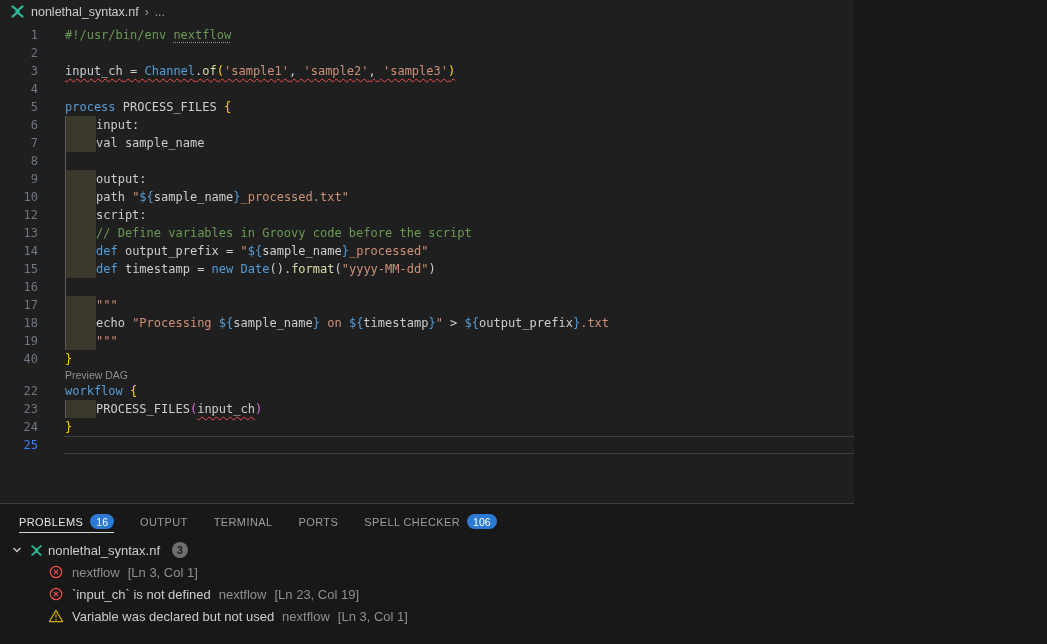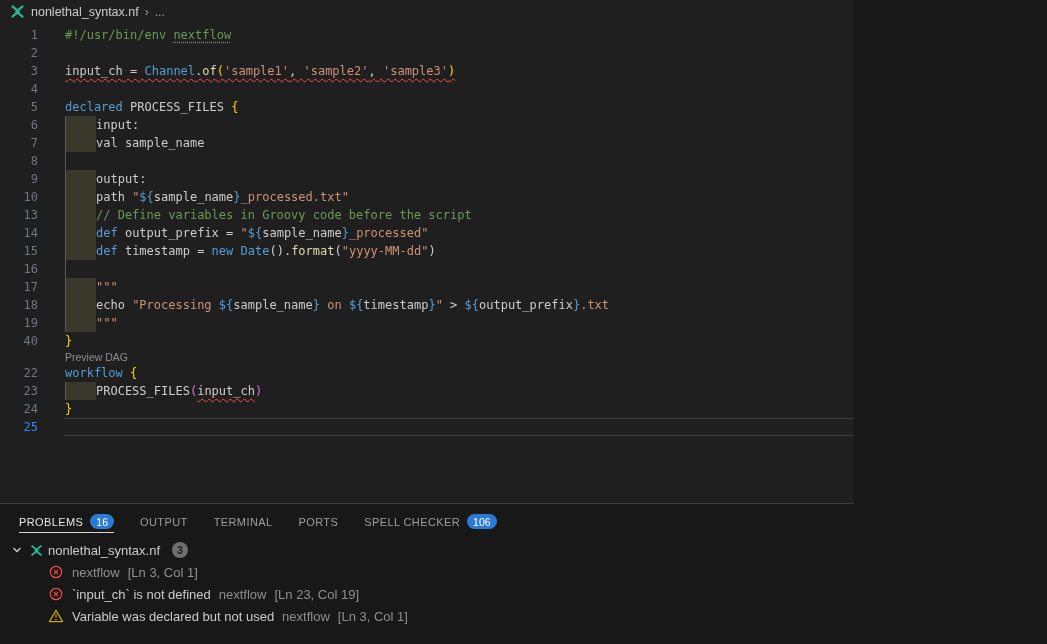--- a/index.html
+++ b/index.html
@@ -77,26 +77,27 @@
     <span>nonlethal_syntax.nf</span>
     <span class="sep">›</span>
     <span class="more">...</span>
   </div>
 
   <div id="code-area">
       <div class="line"><span class="ln">1</span><span class="ct"><span class="tk com">#!/usr/bin/env </span><span class="tk comdot">nextflow</span></span></div>
       <div class="line"><span class="ln">2</span><span class="ct"></span></div>
       <div class="line"><span class="ln">3</span><span class="ct"><span class="sq"><span class="tk txt">input_ch</span><span class="tk txt"> = </span><span class="tk kw">Channel</span><span class="tk txt">.</span><span class="tk fn">of</span><span class="tk b1">(</span><span class="tk str">'sample1'</span><span class="tk txt">, </span><span class="tk str">'sample2'</span><span class="tk txt">, </span><span class="tk str">'sample3'</span><span class="tk b1">)</span></span></span></div>
       <div class="line"><span class="ln">4</span><span class="ct"></span></div>
-      <div class="line"><span class="ln">5</span><span class="ct"><span class="tk kw">declared</span><span class="tk txt"> PROCESS_FILES </span><span class="tk b1">{</span></span></div>
+      <div class="line"><span class="ln">5</span><span class="ct"><span class="tk kw">process</span><span class="tk txt"> PROCESS_FILES </span><span class="tk b1">{</span></span></div>
       <div class="line"><span class="ln">6</span><span class="ct"><span class="ind"></span><span class="tk txt">input:</span></span></div>
       <div class="line"><span class="ln">7</span><span class="ct"><span class="ind"></span><span class="tk txt">val sample_name</span></span></div>
       <div class="line"><span class="ln">8</span><span class="ct"><span class="ind guide"></span></span></div>
       <div class="line"><span class="ln">9</span><span class="ct"><span class="ind"></span><span class="tk txt">output:</span></span></div>
       <div class="line"><span class="ln">10</span><span class="ct"><span class="ind"></span><span class="tk txt">path </span><span class="tk str">"</span><span class="tk int">${</span><span class="tk txt">sample_name</span><span class="tk int">}</span><span class="tk str">_processed.txt"</span></span></div>
+      <div class="line"><span class="ln">12</span><span class="ct"><span class="ind"></span><span class="tk txt">script:</span></span></div>
       <div class="line"><span class="ln">13</span><span class="ct"><span class="ind"></span><span class="tk com">// Define variables in Groovy code before the script</span></span></div>
       <div class="line"><span class="ln">14</span><span class="ct"><span class="ind"></span><span class="tk kw">def</span><span class="tk txt"> output_prefix = </span><span class="tk str">"</span><span class="tk int">${</span><span class="tk txt">sample_name</span><span class="tk int">}</span><span class="tk str">_processed"</span></span></div>
       <div class="line"><span class="ln">15</span><span class="ct"><span class="ind"></span><span class="tk kw">def</span><span class="tk txt"> timestamp = </span><span class="tk kw">new</span><span class="tk txt"> </span><span class="tk kw">Date</span><span class="tk txt">().</span><span class="tk fn">format</span><span class="tk txt">(</span><span class="tk str">"yyyy-MM-dd"</span><span class="tk txt">)</span></span></div>
       <div class="line"><span class="ln">16</span><span class="ct"><span class="ind guide"></span></span></div>
       <div class="line"><span class="ln">17</span><span class="ct"><span class="ind"></span><span class="tk str">"""</span></span></div>
       <div class="line"><span class="ln">18</span><span class="ct"><span class="ind"></span><span class="tk txt">echo </span><span class="tk str">"Processing </span><span class="tk int">${</span><span class="tk txt">sample_name</span><span class="tk int">}</span><span class="tk str"> on </span><span class="tk int">${</span><span class="tk txt">timestamp</span><span class="tk int">}</span><span class="tk str">"</span><span class="tk txt"> &gt; </span><span class="tk int">${</span><span class="tk txt">output_prefix</span><span class="tk int">}</span><span class="tk str">.txt</span></span></div>
       <div class="line"><span class="ln">19</span><span class="ct"><span class="ind"></span><span class="tk str">"""</span></span></div>
       <div class="line"><span class="ln">40</span><span class="ct"><span class="tk b1">}</span></span></div>
       <div class="lens">Preview DAG</div>
       <div class="line"><span class="ln">22</span><span class="ct"><span class="tk kw">workflow</span><span class="tk txt"> </span><span class="tk b1">{</span></span></div>

